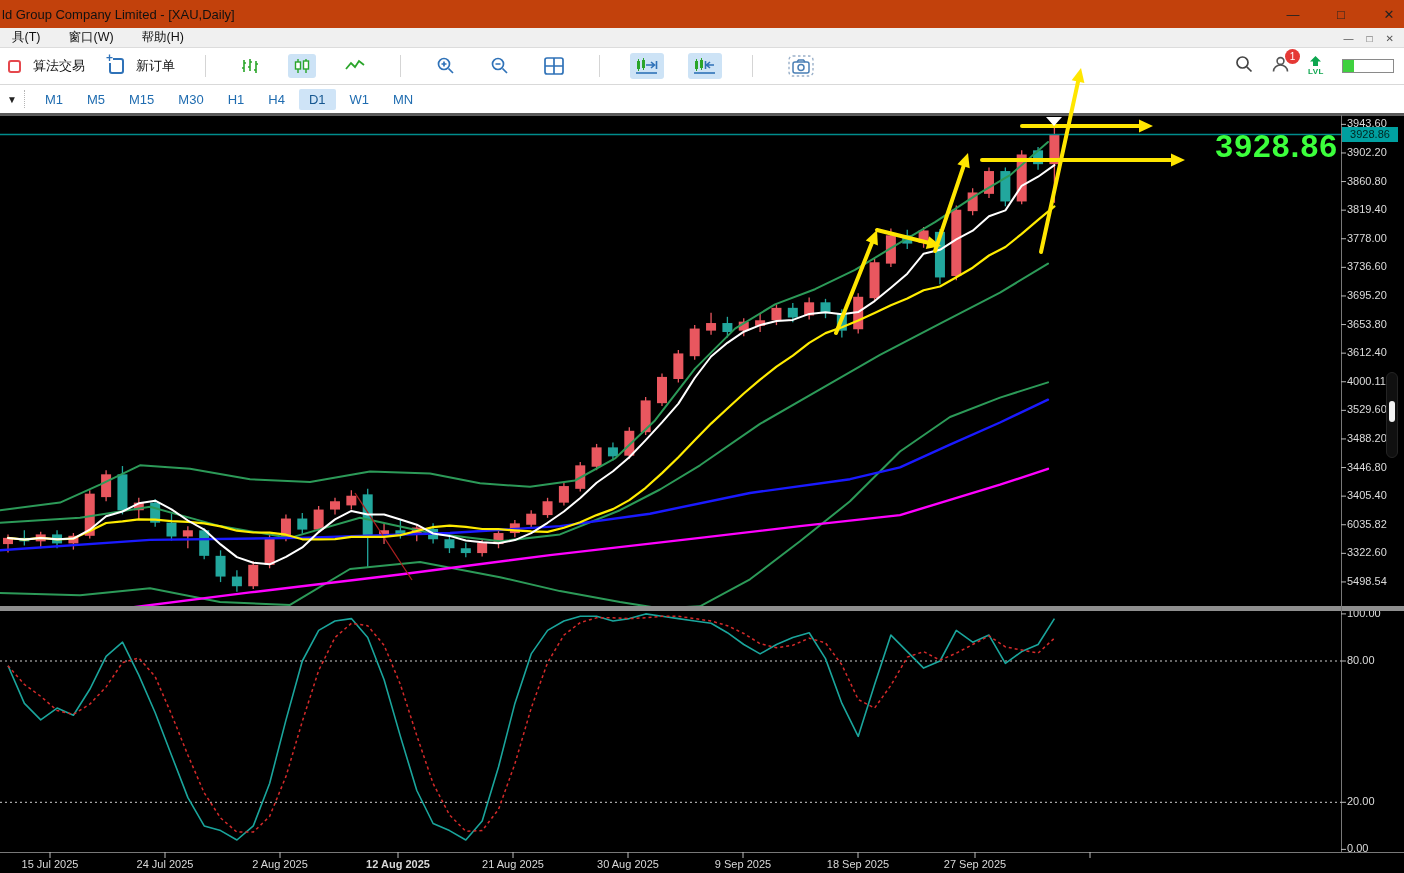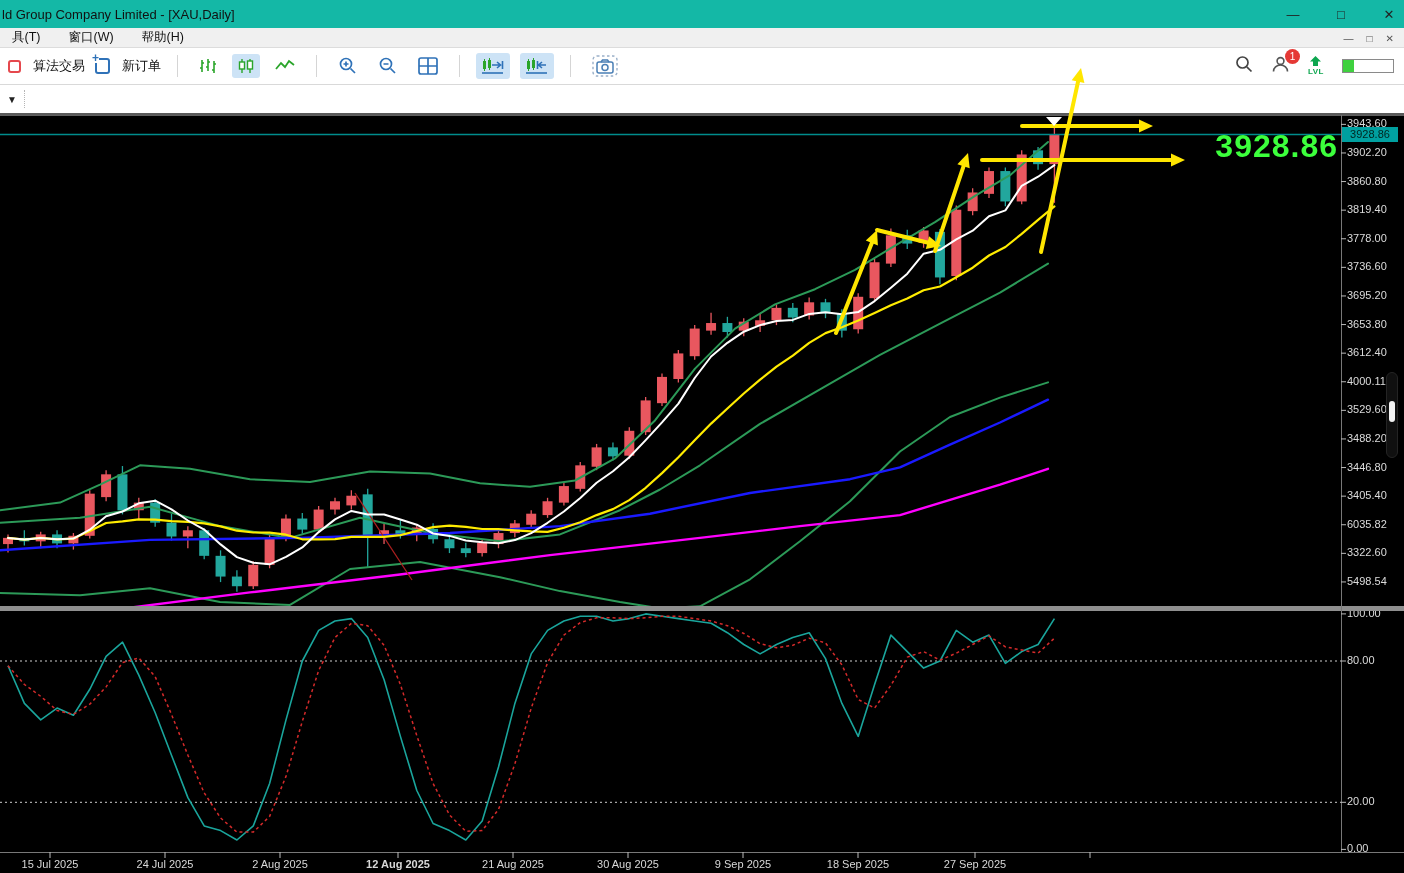--- a/index.html
+++ b/index.html
@@ -1,35 +1,35 @@
 <!DOCTYPE html>
 <html><head>
 <meta charset="utf-8">
 <style>
   * { margin:0; padding:0; box-sizing:border-box; }
   html,body { width:1404px; height:873px; overflow:hidden; background:#000;
     font-family:"Liberation Sans", sans-serif; }
   #stage { position:relative; width:1404px; height:873px; background:#000; }
 
   
-  .titlebar { position:absolute; left:0; top:0; width:1404px; height:28px; background:#14b8a6;
+  .titlebar { position:absolute; left:0; top:0; width:1404px; height:28px; background:#c2410c;
     display:flex; align-items:center; }
   .title-text { font-size:13px; color:#111; margin-left:2px; }
   .win-controls { position:absolute; right:8px; top:0; height:28px; display:flex; align-items:center; gap:34px; }
   .win-glyph { font-size:13px; color:#222; width:14px; text-align:center; }
 
   .menubar { position:absolute; left:0; top:28px; width:1404px; height:20px; background:#f0f0f0;
     display:flex; align-items:center; border-bottom:1px solid #dcdcdc; }
   #menu-items { display:flex; gap:28px; padding-left:12px; }
   .menu-item { font-size:12.5px; color:#111; }
   .menu-mini { position:absolute; right:10px; top:0; height:20px; display:flex; align-items:center; gap:13px; }
   .menu-mini span { font-size:10px; color:#555; }
 
   .toolbar { position:absolute; left:0; top:48px; width:1404px; height:37px; background:#ffffff;
-    border-bottom:1px solid #d9d9d9; display:flex; align-items:center; padding:0 8px; gap:10px; }
+    border-bottom:1px solid #d9d9d9; display:flex; align-items:center; padding:0 8px; gap:24px; }
   .tb-label { font-size:13px; color:#111; }
   .tb-group { display:flex; align-items:center; gap:6px; }
   .tb-sep { width:1px; height:22px; background:#d5d5d5; margin:0 6px; }
   .tb-btn { display:flex; align-items:center; justify-content:center; padding:4px 5px; border-radius:3px; }
   .tb-btn.active { background:#cde3f6; }
   .algo-icon { width:13px; height:13px; border:2px solid #e5484d; border-radius:3px; margin-right:6px; }
   .neworder-icon { position:relative; width:15px; height:16px; border:2px solid #2f72b8; border-radius:3px; margin-right:6px; }
   .neworder-icon::before { content:"+"; position:absolute; left:-5px; top:-7px; color:#2f72b8; font-size:12px; font-weight:bold; background:#fff; line-height:10px; }
   .tb-right { margin-left:auto; display:flex; align-items:center; gap:18px; margin-right:2px; }
   .person-wrap { position:relative; }
@@ -189,20 +189,31 @@
       </span>
       <span class="progress">
           <span style="width: 22%;"></span>
         </span>
     </div>
   </div>
 
   <div class="tfbar">
     <span class="tf-caret">▼</span>
     <span class="tf-handle"></span>
+    <div id="tf-items">
+        <span class="tf-item">M1</span>
+        <span class="tf-item">M5</span>
+        <span class="tf-item">M15</span>
+        <span class="tf-item">M30</span>
+        <span class="tf-item">H1</span>
+        <span class="tf-item">H4</span>
+        <span class="tf-item active">D1</span>
+        <span class="tf-item">W1</span>
+        <span class="tf-item">MN</span>
+      </div>
   </div>
 
   <svg id="plot" viewBox="0 0 1404 873">
       <defs>
         <clipPath id="cm">
           <rect x="0" y="116" width="1341" height="490"></rect>
         </clipPath>
         <clipPath id="ci">
           <rect x="0" y="612" width="1341" height="240"></rect>
         </clipPath>

